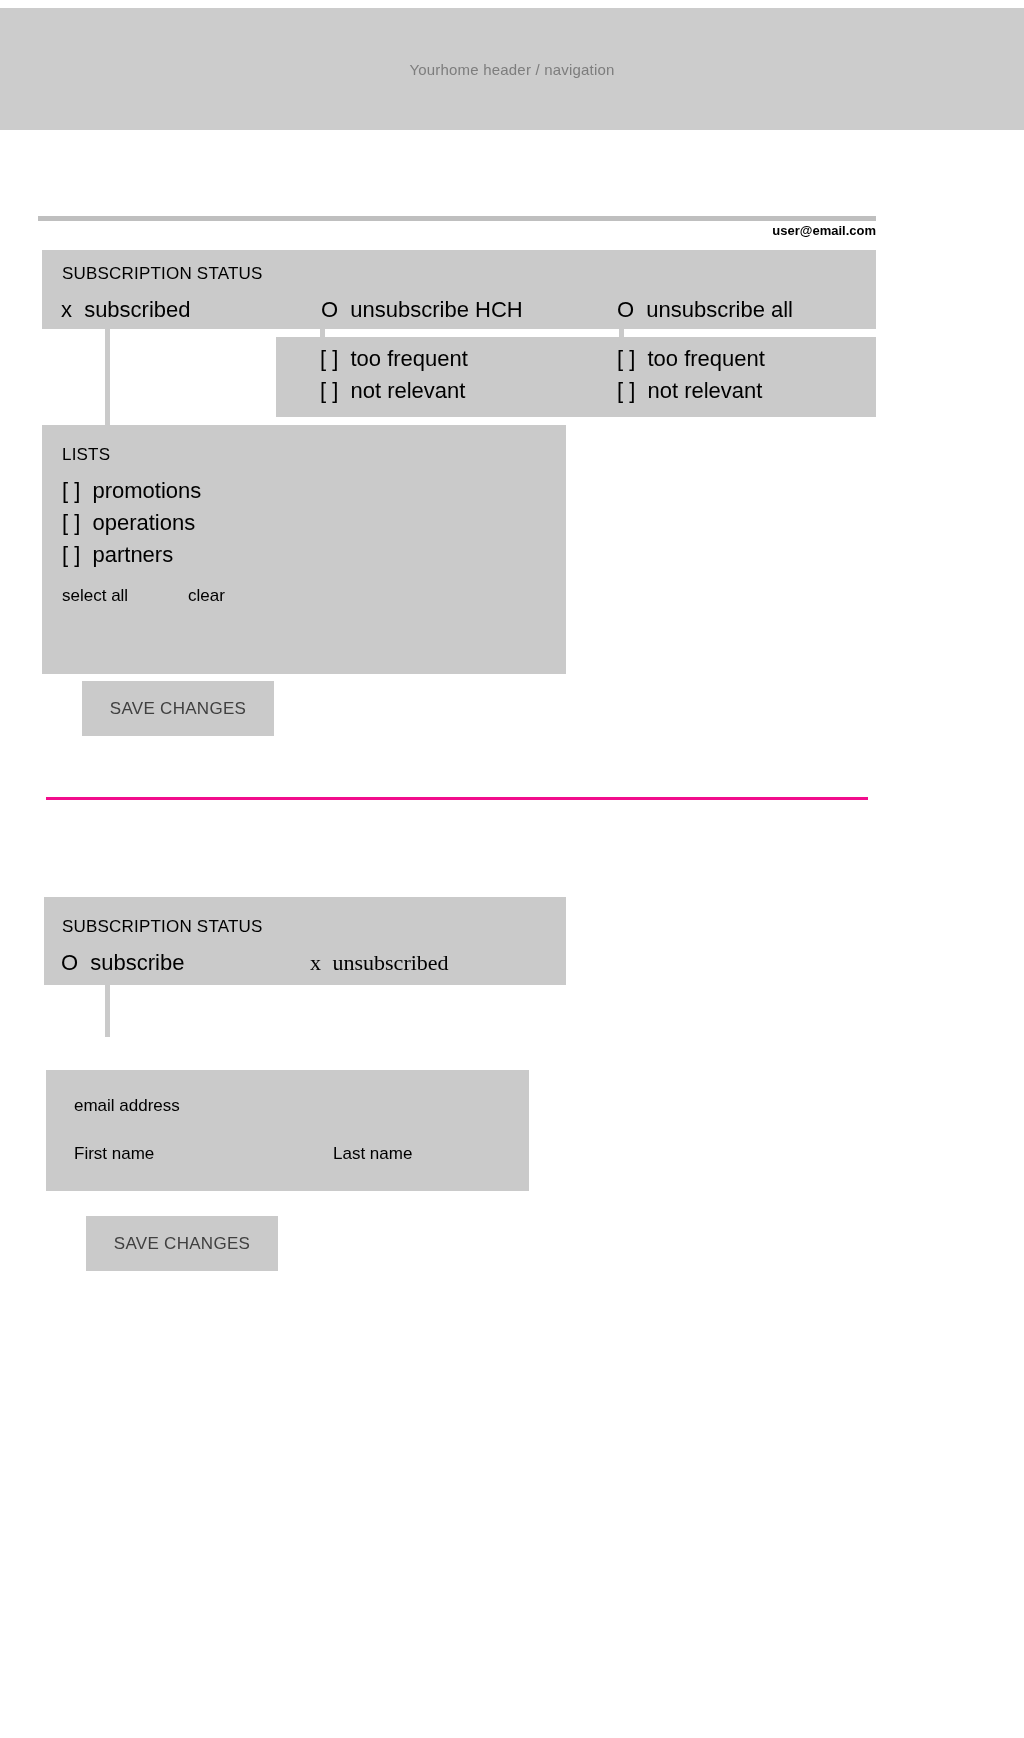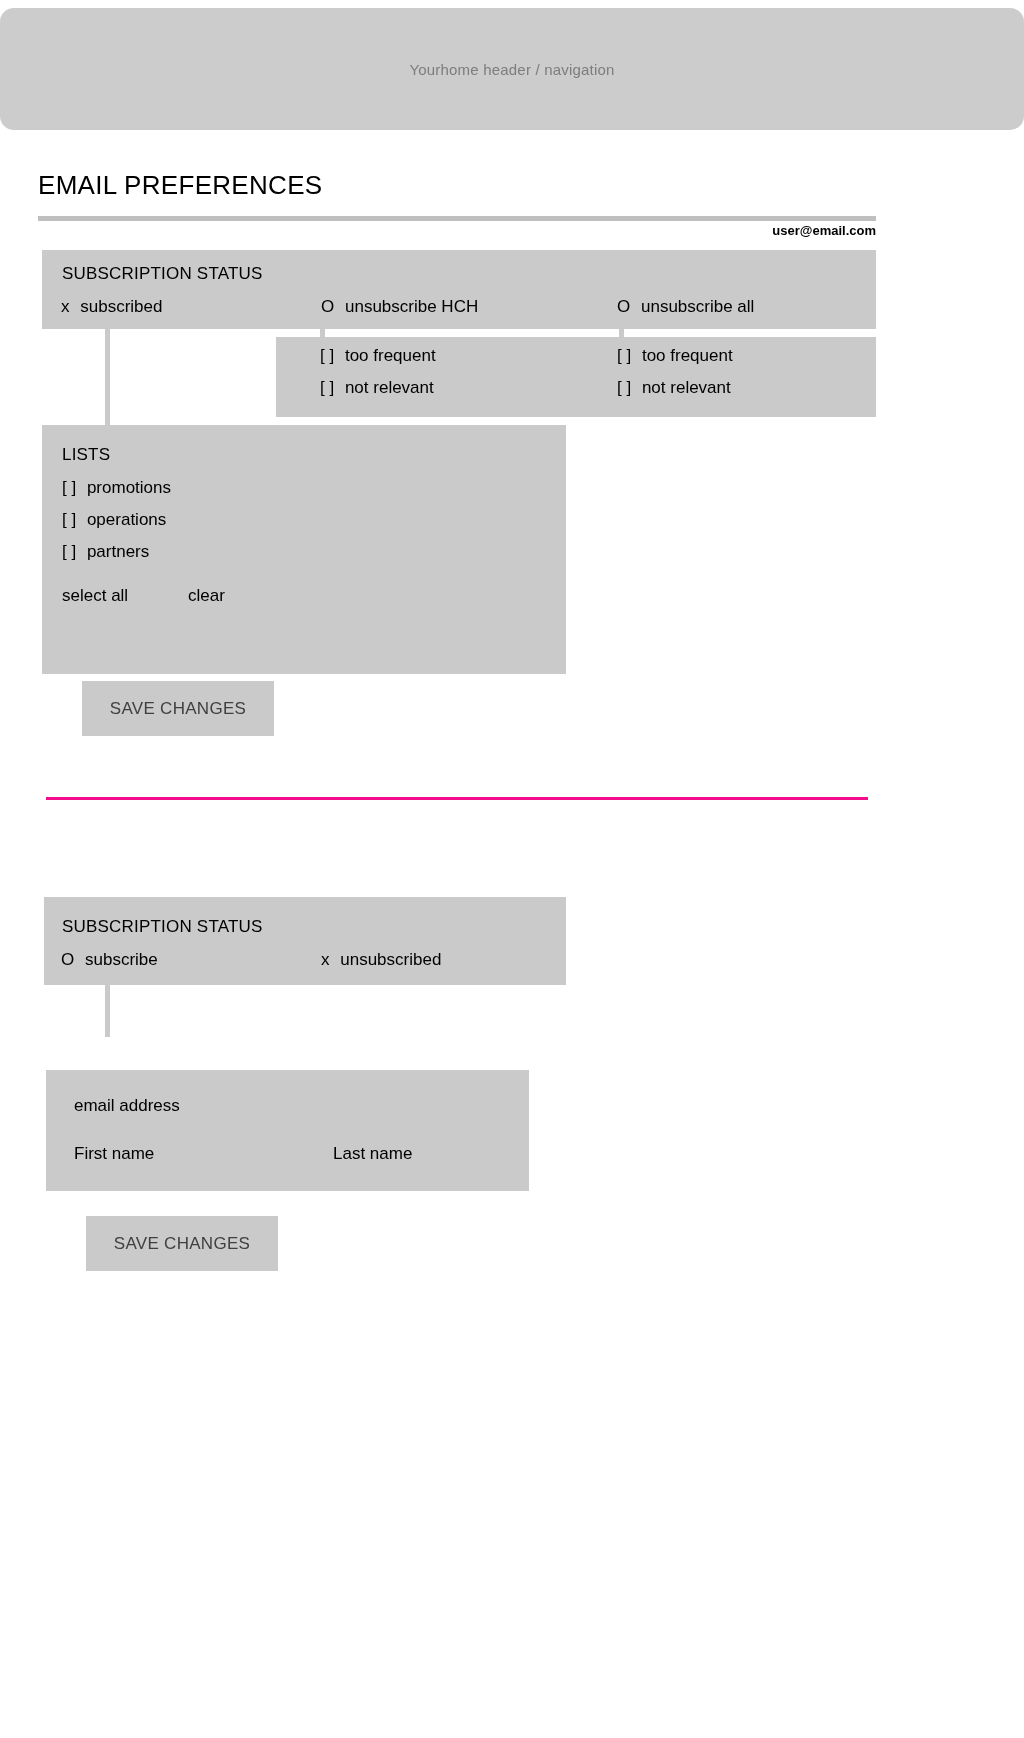--- a/index.html
+++ b/index.html
@@ -20,21 +20,20 @@
   .site-header {
     position: absolute;
     left: 0;
     top: 8px;
     width: 1024px;
     height: 122px;
     background: #cccccc;
     display: flex;
     align-items: center;
     justify-content: center;
-    border-radius: 14px;
   }
   .site-header-label {
     font-size: 15px;
     color: #7d7d7d;
     letter-spacing: .2px;
   }
 
   
   .title-row {
     position: absolute;
@@ -81,21 +80,21 @@
 
   
   .panel-heading {
     position: absolute;
     font-size: 17px;
     letter-spacing: .2px;
     white-space: nowrap;
   }
   .opt {
     position: absolute;
-    font-size: 17px;
+    font-size: 22px;
     white-space: nowrap;
   }
   .field-label {
     position: absolute;
     font-size: 17px;
     white-space: nowrap;
   }
   .linkish {
     position: absolute;
     font-size: 17px;
@@ -126,21 +125,20 @@
   }
 </style>
 </head>
 <body>
 
 <div class="site-header">
   <span class="site-header-label">Yourhome header / navigation</span>
 </div>
 
 <div class="title-row">
-  <div class="page-title">EMAIL PREFERENCES</div>
   <div class="account-email">user@email.com</div>
 </div>
 <div class="title-rule"></div>
 
 <div class="box" style="left:42px; top:250px; width:834px; height:79px;">
   <div class="panel-heading" style="left:20px; top:14px;">SUBSCRIPTION STATUS</div>
 
   <div class="opt" style="left:19px; top:47px;">
     <span style="margin-right: 6px;">x</span>
     <span>subscribed</span>
@@ -206,21 +204,21 @@
 <div class="accent-divider"></div>
 
 <div class="box" style="left:44px; top:897px; width:522px; height:88px;">
   <div class="panel-heading" style="left:18px; top:20px;">SUBSCRIPTION STATUS</div>
 
   <div class="opt" style="left:17px; top:53px;">
     <span style="margin-right: 6px;">O</span>
     <span>subscribe</span>
   </div>
 
-  <div class="opt" style="left:277px; top:53px;">
+  <div class="opt" style="left:266px; top:53px;font-family:Liberation Serif, serif;">
     <span style="margin-right: 6px;">x</span>
     <span>unsubscribed</span>
   </div>
 </div>
 
 <div class="connector" style="left:105px; top:985px; width:5px; height:52px;"></div>
 
 <div class="box" style="left:46px; top:1070px; width:483px; height:121px;">
   <div class="field-label" style="left:28px; top:26px;">email address</div>
   <div class="field-label" style="left:28px; top:74px;">First name</div>

